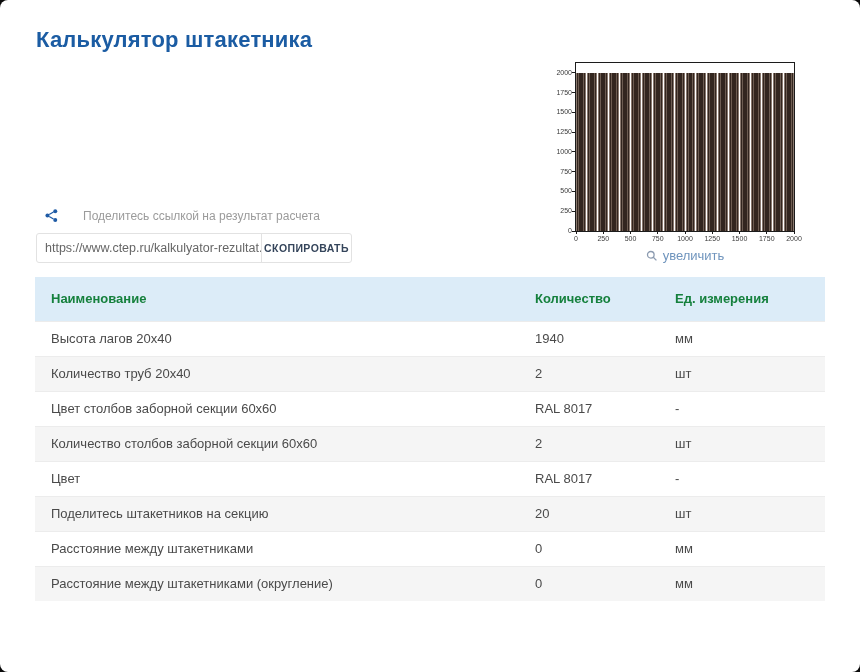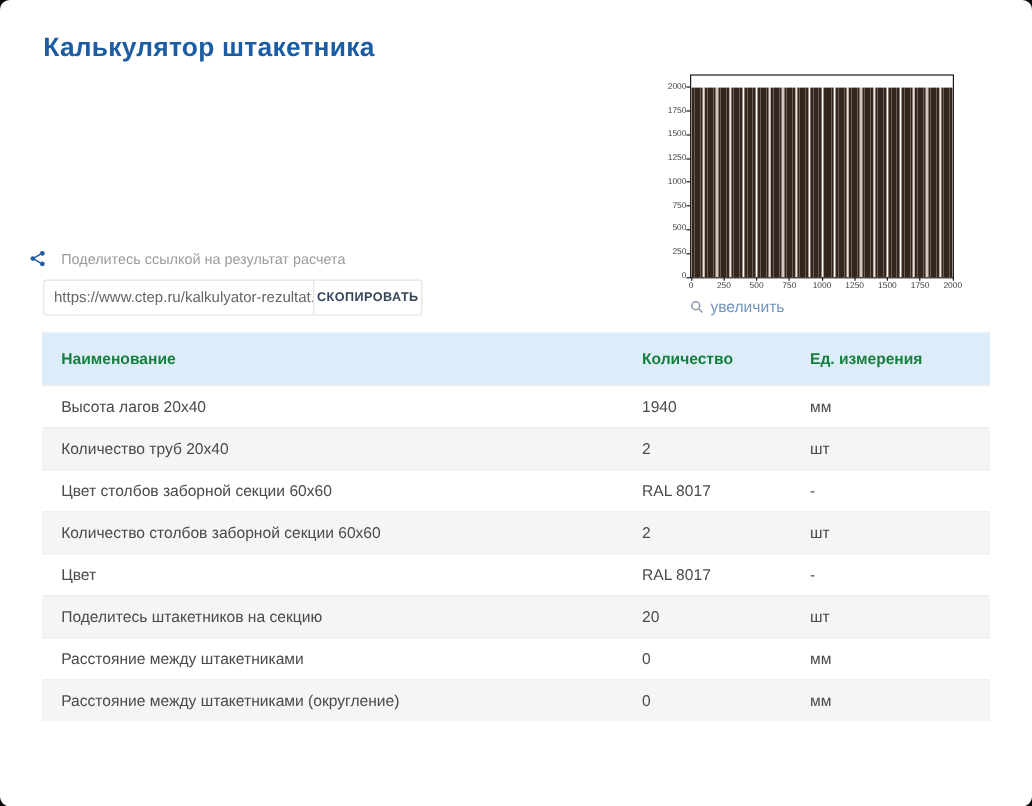--- a/index.html
+++ b/index.html
@@ -12,21 +12,21 @@
     position:absolute; left:36px; top:27px;
     font-size:22px; font-weight:bold; color:#1b5ca3; letter-spacing:.2px;
   }
   .recalc-btn {
     position:absolute; left:36px; top:69px; width:217px; height:31px;
     background:linear-gradient(180deg,#ffd84f 0%,#fbc238 60%,#f6ad27 100%);
     border:none; border-radius:3px; cursor:pointer;
     font-family:"Liberation Sans", sans-serif;
     font-size:11.5px; font-weight:bold; color:#3b3f49; letter-spacing:.6px;
   }
-  .share-row { position:absolute; left:24px; top:208px; display:flex; align-items:center; gap:12px; }
+  .share-row { position:absolute; left:44px; top:208px; display:flex; align-items:center; gap:24px; }
   .share-caption { font-size:12px; color:#9b9b9b; }
   .url-box {
     position:absolute; left:36px; top:233px; width:316px; height:30px;
     border:1px solid #e2e2e2; border-radius:3px; background:#fff;
     display:flex; align-items:center;
   }
   .url-text {
     flex:1; padding-left:8px; font-size:12.5px; color:#666;
     white-space:nowrap; overflow:hidden; cursor:text;
   }
@@ -62,21 +62,21 @@
     font-size:7px; color:#3a3a3a; line-height:8px;
   }
   .ytick-mark { position:absolute; left:-4px; width:3px; height:1px; background:#1c1c1c; }
   .xtick-label {
     position:absolute; top:calc(100% + 4px); transform:translateX(-50%);
     font-size:7px; color:#3a3a3a; line-height:8px;
   }
   .xtick-mark { position:absolute; top:100%; width:1px; height:3px; background:#1c1c1c; }
   .zoom-link {
     position:relative; margin-top:16px; margin-left:30px; width:220px;
-    display:flex; align-items:center; gap:5px;
+    display:flex; justify-content:center; align-items:center; gap:5px;
     font-size:13px; color:#6f94bd; text-decoration:none; cursor:pointer;
   }
   
   .results-table {
     position:absolute; left:35px; top:277px; width:790px;
     border-collapse:collapse; table-layout:fixed;
   }
   .results-table col.c1 { width:500px; }
   .results-table col.c2 { width:140px; }
   .results-table col.c3 { width:150px; }

